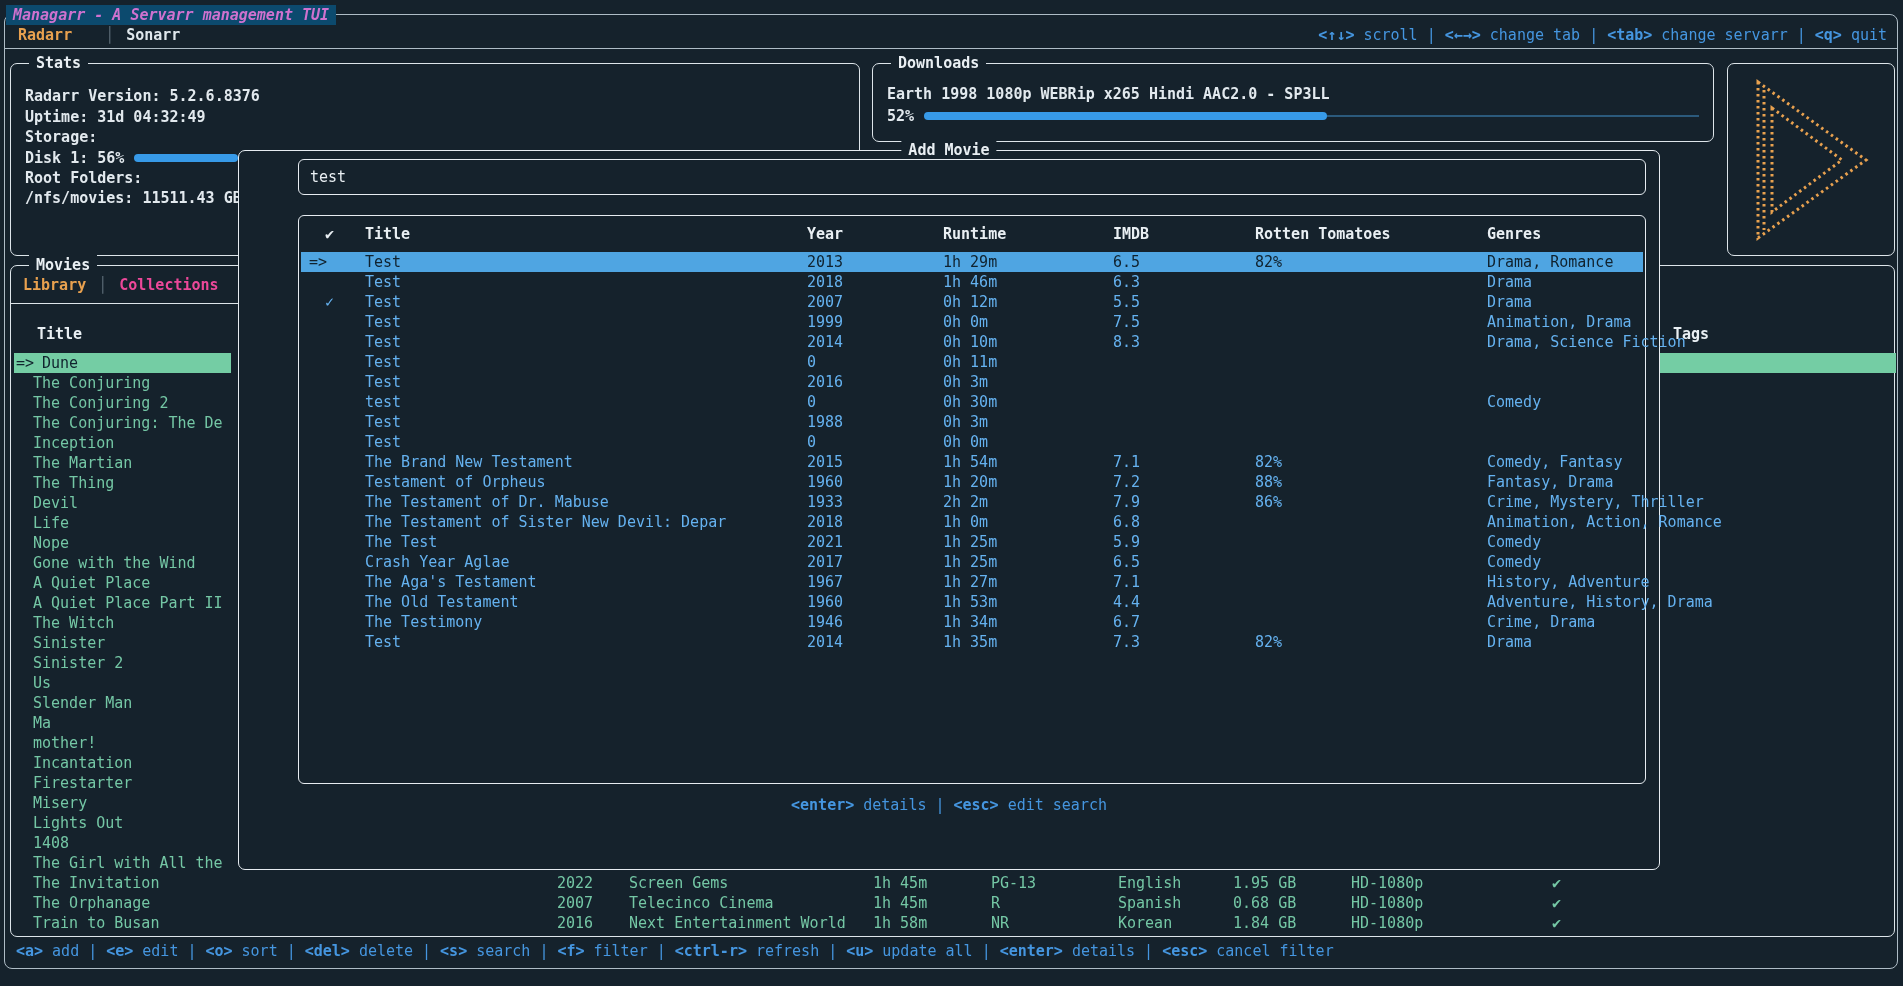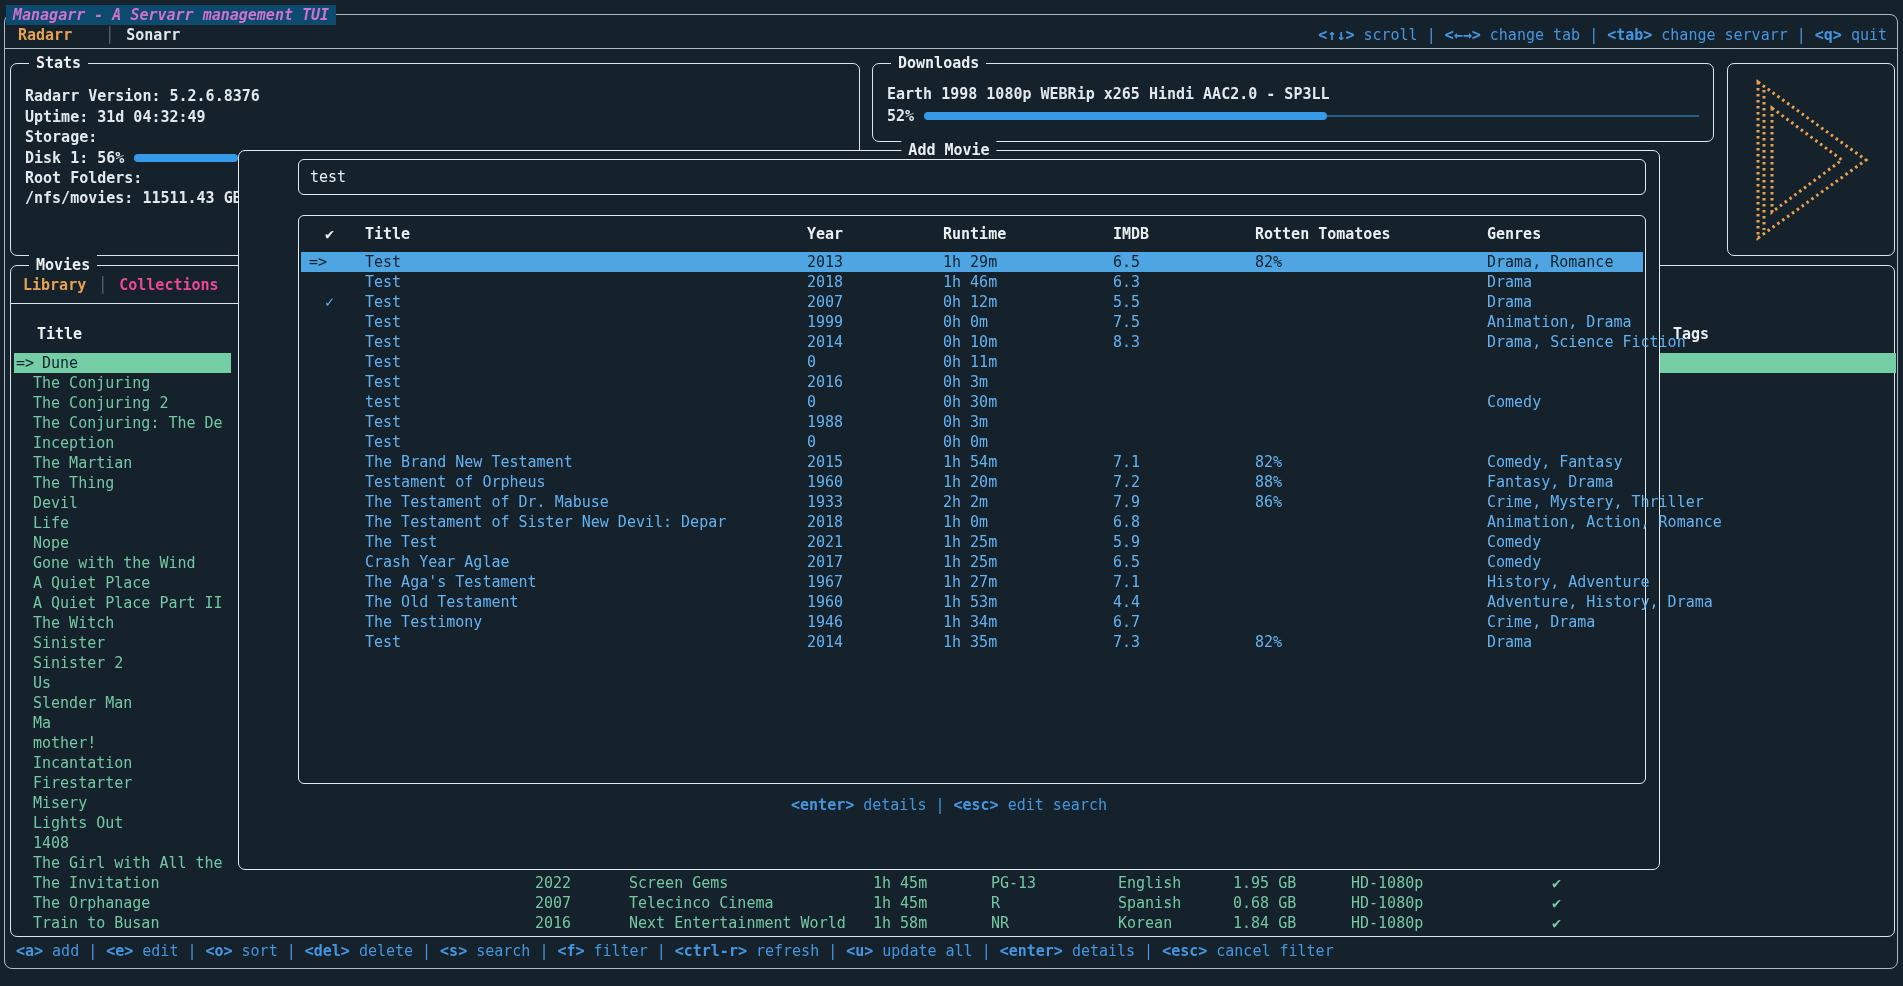--- a/index.html
+++ b/index.html
@@ -58,21 +58,21 @@
   .mhead{position:absolute;top:58px;left:0;right:0;height:20px;font-weight:bold;color:#e9eff3;}
   .mhead span{position:absolute;white-space:pre;}
   .mh-title{left:26px;} .mh-tags{left:1662px;}
   .mrows{position:absolute;left:0;top:87px;right:0;}
   .mrow{position:relative;height:20px;color:#74c7a5;}
   .mrow span{position:absolute;white-space:pre;}
   .m-title{left:22px;}
   .mrow.sel::before{content:"";position:absolute;left:3px;top:0;width:217px;height:20px;background:#74cda4;}
   .mrow.sel .m-title{left:31px;color:#11242e;}
   .m-prefix{left:5px;color:#11242e;}
-  .m-year{left:524px;text-align:right;} .m-studio{left:618px;} .m-runtime{left:862px;} .m-cert{left:980px;}
+  .m-year{left:546px;text-align:right;} .m-studio{left:618px;} .m-runtime{left:862px;} .m-cert{left:980px;}
   .m-lang{left:1107px;} .m-size{left:1222px;} .m-quality{left:1340px;} .m-flag{left:1541px;}
   .tags-hl{position:absolute;left:1649px;top:87px;width:236px;height:20px;background:#74cda4;}
 
   
   .modal{position:absolute;left:238px;top:150px;width:1420px;height:718px;background:#15222c;
          border:1px solid #e6ecf1;border-radius:7px;z-index:10;}
   .search-box{position:absolute;left:59px;top:8px;width:1348px;height:36px;
               border:1px solid #e6ecf1;border-radius:6px;box-sizing:border-box;display:flex;align-items:center;}
   .search-box input{background:transparent;border:none;outline:none;color:#e9eff3;
                     font:inherit;width:100%;padding:0 11px;}

